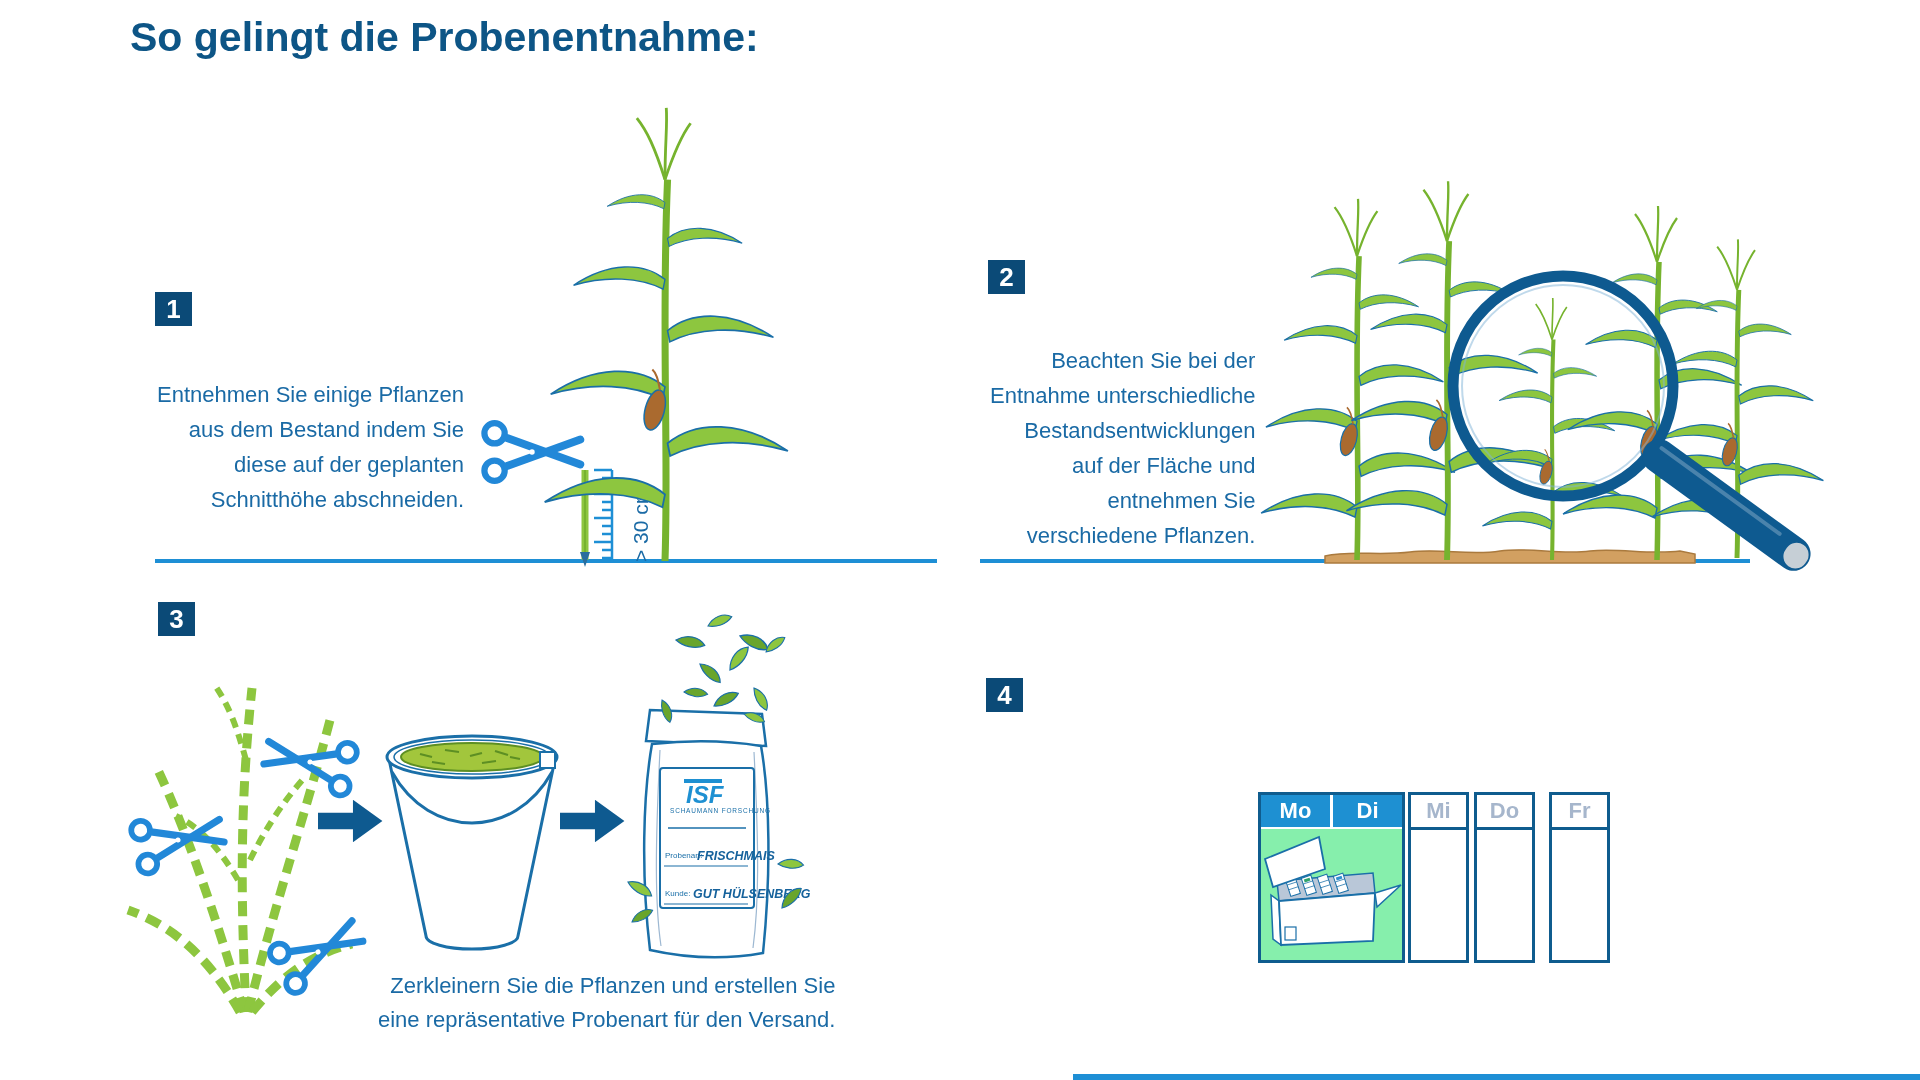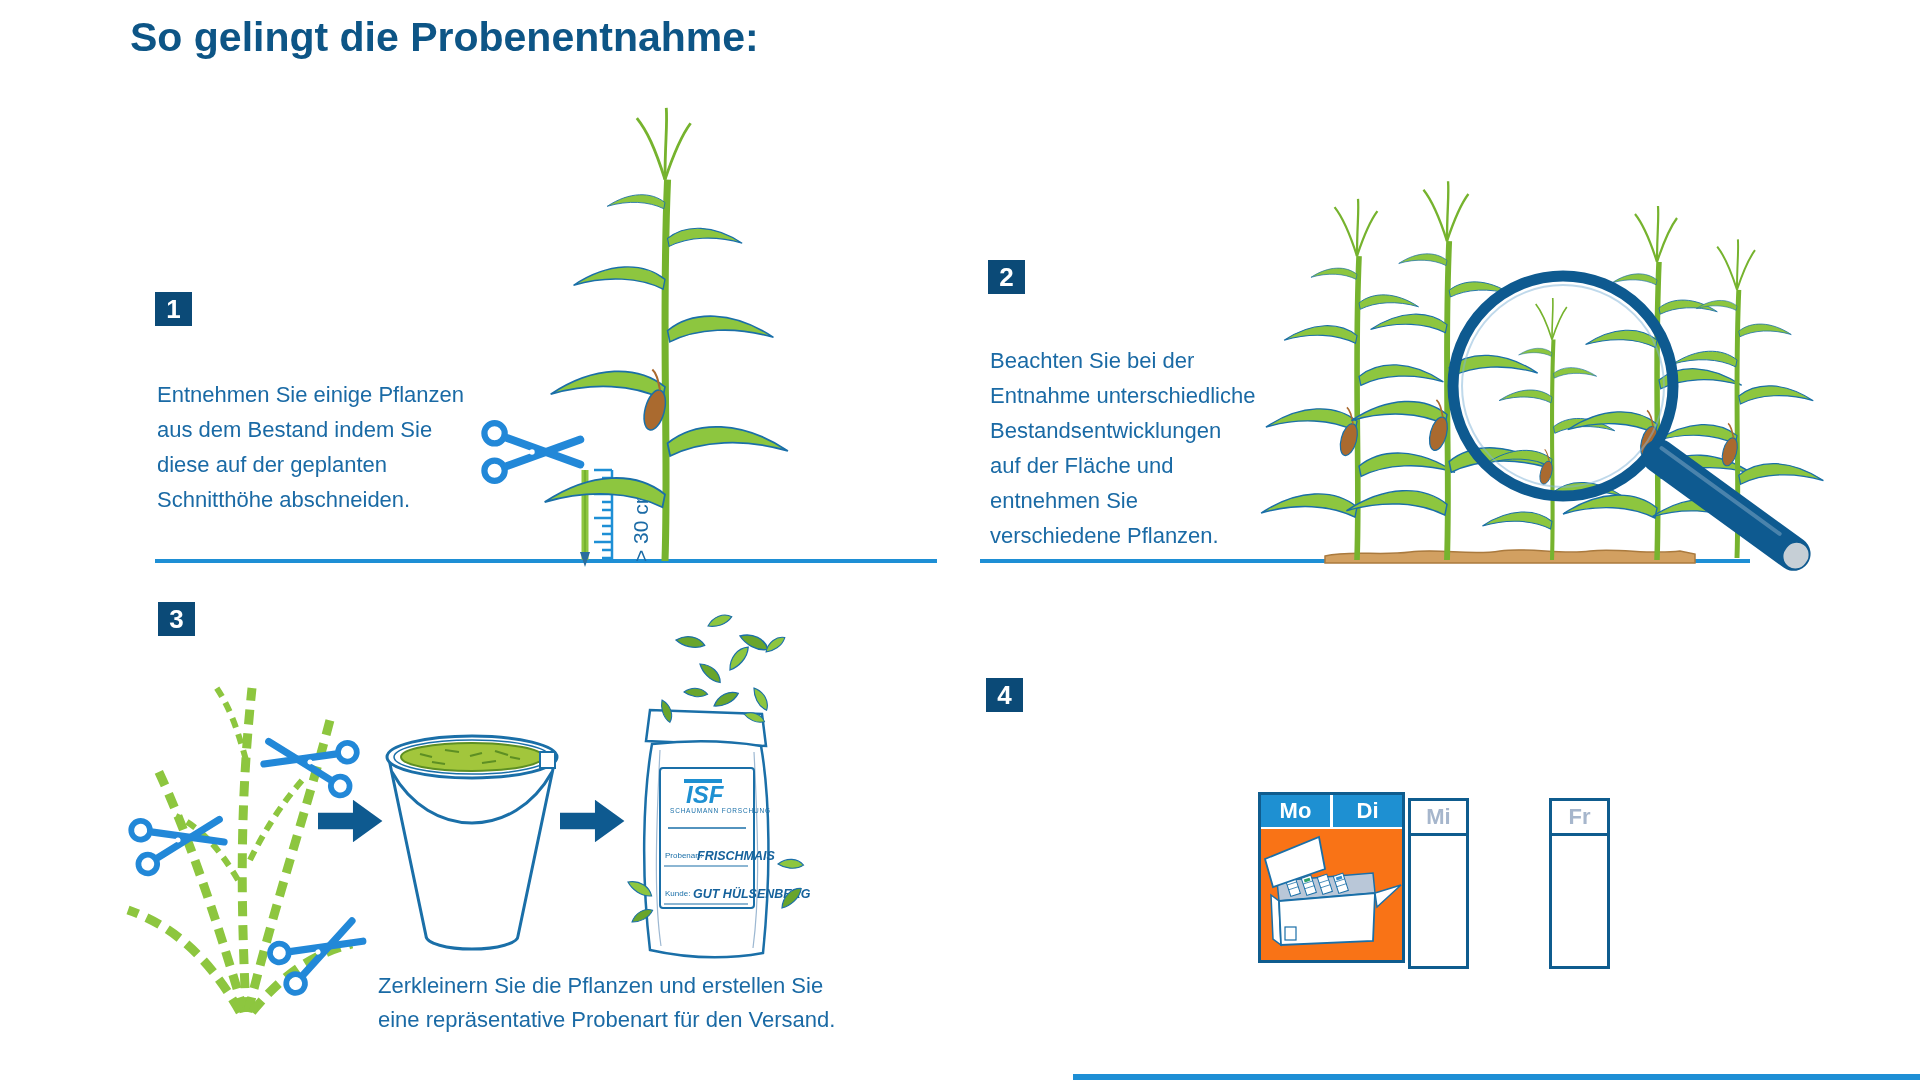--- a/index.html
+++ b/index.html
@@ -1,44 +1,44 @@
 <!DOCTYPE html>
 <html><head>
 <meta charset="utf-8">
 <style>
   html,body{margin:0;padding:0;background:#fff;}
   .canvas{position:relative;width:1920px;height:1080px;background:#ffffff;overflow:hidden;
-          font-family:"Liberation Sans",sans-serif;}
+          font-family:"Liberation Sans",sans-serif;text-align:right;}
   .title{position:absolute;left:130px;top:14px;margin:0;font-size:41px;font-weight:bold;
          color:#0d5586;letter-spacing:0px;}
   .badge{position:absolute;width:37px;height:34px;background:#0b4a77;color:#fff;
          font-size:26px;font-weight:bold;display:flex;align-items:center;justify-content:center;}
   .step-text{position:absolute;font-size:22px;line-height:35px;color:#1a6aa5;white-space:pre-line;margin-top:28px;}
   .caption{line-height:34px;}
   .art{position:absolute;left:0;top:0;}
   svg{font-family:"Liberation Sans",sans-serif;}
   .stem{stroke:#76b32e;stroke-width:5.5;fill:none;}
   .tassel{stroke:#76b32e;stroke-width:2.2;fill:none;}
   .leaf{fill:#8dc63f;stroke:#1a6fa8;stroke-width:1.4;}
   .chop{stroke:#8dc63f;stroke-width:9;fill:none;stroke-dasharray:15 9;}
   .chop.thin{stroke-width:6;stroke-dasharray:10 7;}
   .blade{stroke:#2288d8;stroke-width:10;stroke-linecap:round;fill:none;}
   .handlering{stroke:#2288d8;stroke-width:8;fill:none;}
   .outl{stroke:#1a6fa8;fill:#ffffff;}
   
   .calendar{position:absolute;left:1258px;top:792px;width:475px;height:171px;}
   .modi-block{position:absolute;left:0;top:0;width:147px;height:171px;box-sizing:border-box;
-              border:3px solid #0f5c8e;background:#f97316;}
+              border:3px solid #0f5c8e;background:#86efac;}
   .modi-head{display:flex;height:32px;border-bottom:2px solid #ffffff;background:#1e90d2;}
   .modi-cell{flex:1;color:#ffffff;font-weight:bold;font-size:22px;display:flex;
              align-items:center;justify-content:center;}
   .modi-cell:first-child{border-right:3px solid #ffffff;}
   .modi-body{position:relative;height:134px;}
   .day-col{position:absolute;top:0;width:61px;height:171px;box-sizing:border-box;
-           border:3px solid #0f5c8e;background:#ffffff;margin-top:6px;}
+           border:3px solid #0f5c8e;background:#ffffff;}
   .day-head{height:32px;border-bottom:3px solid #0f5c8e;color:#a6b6cc;font-weight:bold;
             font-size:22px;display:flex;align-items:center;justify-content:center;}
 </style>
 </head>
 <body>
 
 <div class="canvas">
 
   <h1 class="title">So gelingt die Probenentnahme:</h1>
 
@@ -233,18 +233,21 @@
           <polygon points="10,66 18,72 20,116 12,110" fill="#ffffff" stroke="#1a6fa8" stroke-width="1.5"></polygon>
           <polygon points="18,72 114,64 112,112 20,116" fill="#ffffff" stroke="#1a6fa8" stroke-width="1.8"></polygon>
           <polygon points="114,64 140,56 116,78" fill="#ffffff" stroke="#1a6fa8" stroke-width="1.5"></polygon>
           <rect x="24" y="98" width="11" height="13" fill="none" stroke="#1a6fa8" stroke-width="1.2"></rect>
         </svg>
       </div>
     </div>
     <div class="day-col" style="left:150px">
       <div class="day-head">Mi</div>
     </div>
+    <div class="day-col" style="left:216px">
+      <div class="day-head">Do</div>
+    </div>
     <div class="day-col" style="left:291px">
       <div class="day-head">Fr</div>
     </div>
   </div>
 
 </div>
 
 </body></html>

